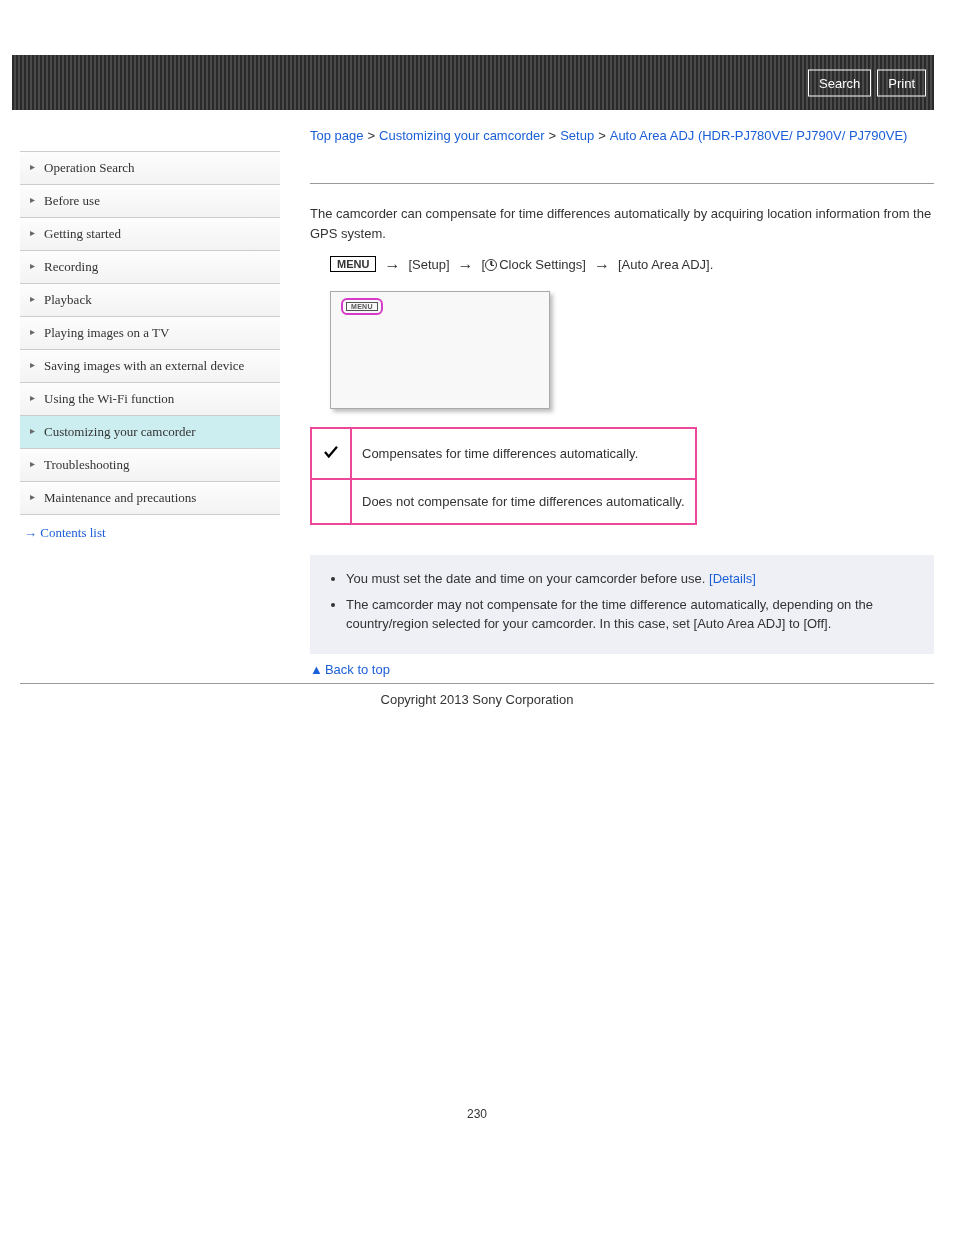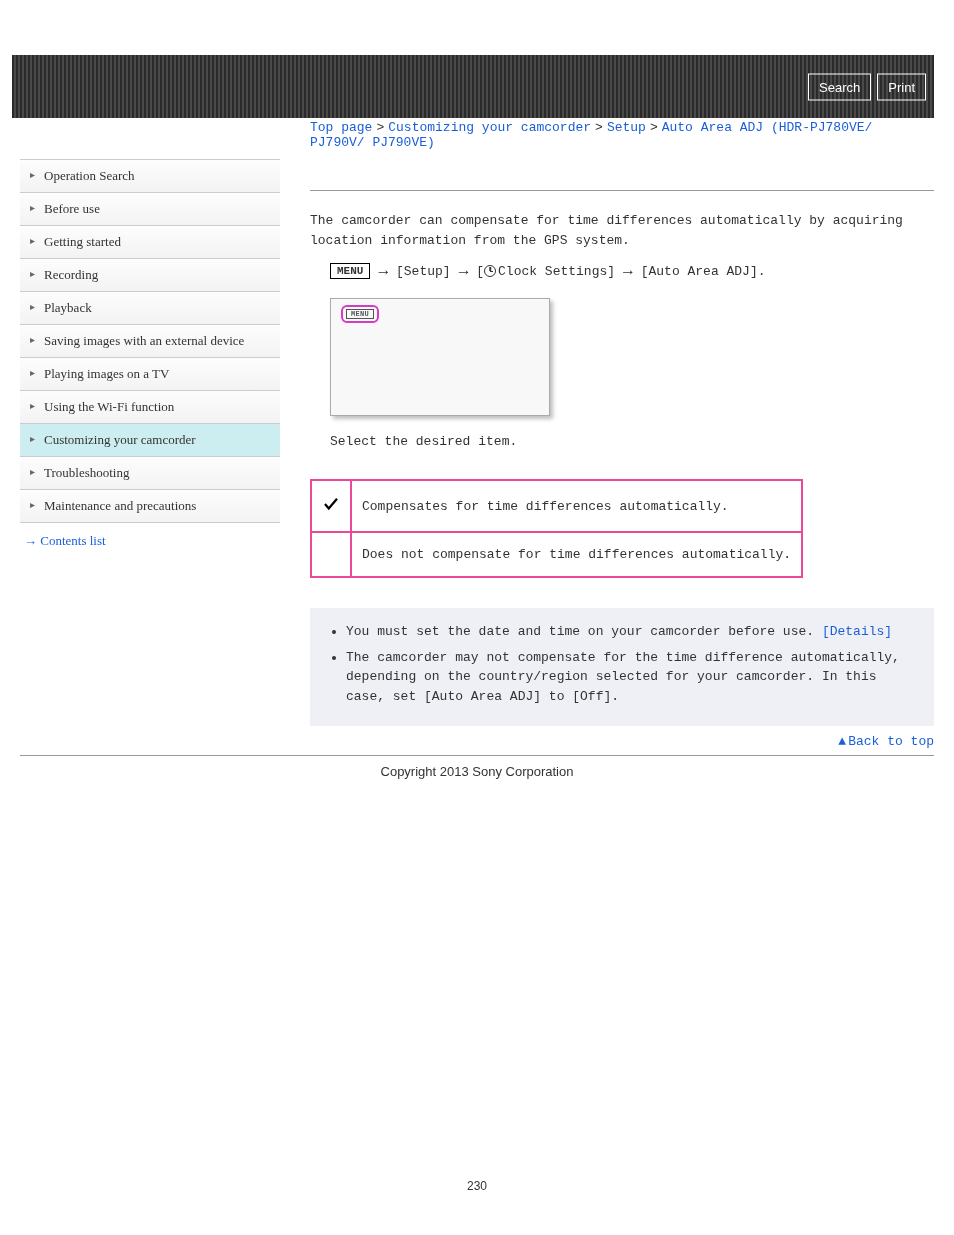--- a/index.html
+++ b/index.html
@@ -4,21 +4,21 @@
 <style>
   * { box-sizing: border-box; }
   body {
     margin: 0;
     font-family: Arial, Helvetica, sans-serif;
     font-size: 13px;
     color: #333;
     background: #fff;
   }
   .banner {
-    height: 63px;
+    height: 55px;
     background: repeating-linear-gradient(90deg, #2a2a2a 0, #2a2a2a 2px, #4a4a4a 2px, #4a4a4a 4px);
     margin: 55px 20px 0 12px;
     position: relative;
   }
   .banner-buttons {
     position: absolute;
     right: 8px;
     top: 50%;
     transform: translateY(-50%);
     display: flex;
@@ -78,23 +78,22 @@
     font-size: 13px;
   }
   .contents-link .arrow {
     color: #1b5fd8;
     font-weight: bold;
     letter-spacing: -2px;
     margin-right: 2px;
   }
   .main {
     flex: 1;
-    padding: 2px 0 0 30px;
+    padding: 18px 0 0 30px;
     min-width: 0;
-    font-family: Liberation Mono, monospace;
   }
   .breadcrumb {
     color: #1b5fd8;
     margin-bottom: 40px;
     font-size: 13px;
   }
   .breadcrumb span { cursor: pointer; }
   .breadcrumb .sep { color: #333; margin: 0 4px; cursor: default; }
   hr.rule { border: none; border-top: 1px solid #999; margin: 0 0 20px 0; }
   .body-text { line-height: 1.5; margin-bottom: 12px; }
@@ -172,21 +171,21 @@
   }
   .check-icon svg { display: block; }
   .notes-box {
     background: #eef0f5;
     padding: 14px 18px 14px 18px;
     margin-bottom: 8px;
   }
   .notes-box ul { margin: 0; padding-left: 18px; }
   .notes-box li { margin-bottom: 6px; line-height: 1.5; }
   .details-link { color: #1b5fd8; cursor: pointer; }
-  .backtop-row { text-align: right; margin: 4px 0 6px 0; }
+  .backtop-row { margin: 4px 0 6px 0; }
   .backtop {
     color: #1b5fd8;
     cursor: pointer;
     font-size: 13px;
   }
   .backtop .tri { color: #1b5fd8; margin-right: 2px; }
   hr.footer-rule { border: none; border-top: 1px solid #999; margin: 0 20px; }
   .copyright { text-align: center; margin: 8px 0 12px 0; font-size: 13px; }
   .page-num { text-align: center; margin-top: 400px; font-size: 12px; }
 </style>
@@ -201,22 +200,22 @@
 </div>
 
 <div class="page">
   <aside class="sidebar">
     <ul>
         <li>Operation Search</li>
         <li>Before use</li>
         <li>Getting started</li>
         <li>Recording</li>
         <li>Playback</li>
+        <li>Playing images on a TV</li>
         <li>Saving images with an external device</li>
-        <li>Playing images on a TV</li>
         <li>Using the Wi-Fi function</li>
         <li class="active">Customizing your camcorder</li>
         <li>Troubleshooting</li>
         <li>Maintenance and precautions</li>
       </ul>
     <div class="contents-link-row">
       <a class="contents-link">
         <span class="arrow">→</span>
         <span>Contents list</span>
       </a>
@@ -238,21 +237,20 @@
       <span class="flow-arrow">→</span>
       <span>[Auto Area ADJ].</span>
     </div>
 
     <div class="screen-mock">
       <div class="menu-badge">
         <div class="menu-badge-inner">MENU</div>
       </div>
     </div>
 
-    <div class="select-text">Select the desired item.</div>
 
     <table class="options">
       <tbody>
           <tr>
         <td>
           <span class="check-icon">
             <svg width="18" height="18" viewBox="0 0 24 24">
                   <path d="M4 12 L9 18 L20 5" stroke="#000" stroke-width="3" fill="none"></path>
                 </svg>
           </span>

